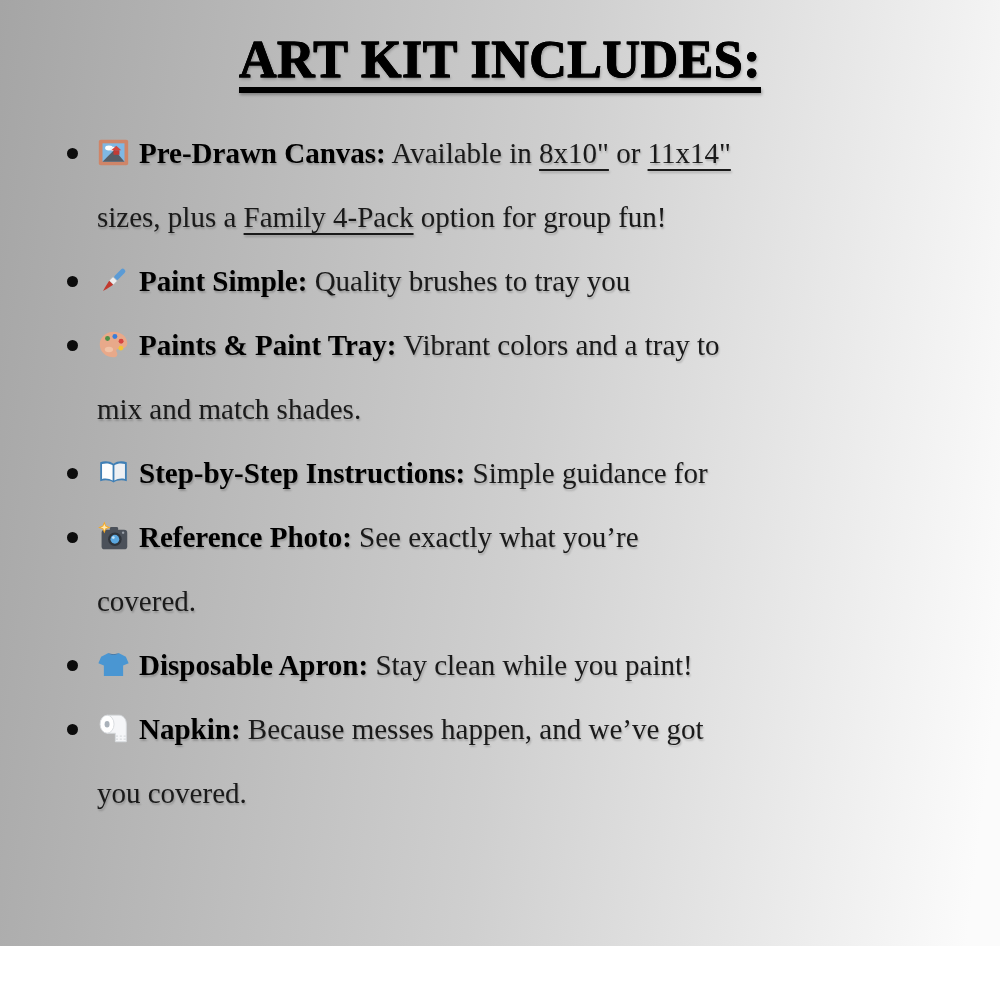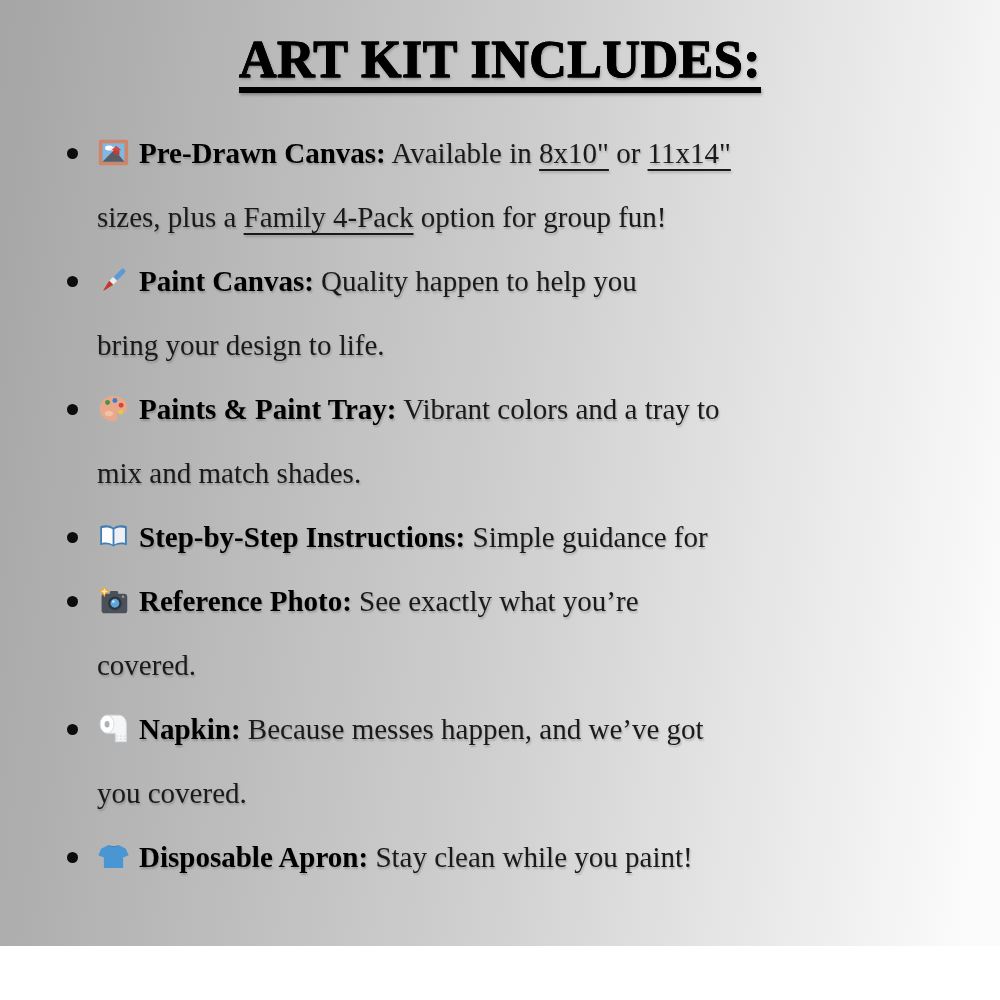--- a/index.html
+++ b/index.html
@@ -62,21 +62,21 @@
             <polygon points="6,28 19,15 30,28" fill="#555d66"></polygon>
             <polygon points="21,10.5 26.5,15.5 15.5,15.5" fill="#d4453e"></polygon>
             <rect x="18" y="15.5" width="6.5" height="5" fill="#c23b35"></rect>
           </svg></span><span class="label">Pre-Drawn Canvas:</span> <span class="seg">Available in </span><span class="seg u">8x10"</span><span class="seg"> or </span><span class="seg u">11x14"</span><br><span class="seg">sizes, plus a </span><span class="seg u">Family 4-Pack</span><span class="seg"> option for group fun!</span></li>
       <li><span class="dot"></span><span class="icon"><svg viewBox="0 0 36 36">
             <g transform="rotate(45 18 18)">
               <rect x="15.2" y="1" width="5.6" height="15" rx="2.7" fill="#5b9bd5"></rect>
               <rect x="14.7" y="15.4" width="6.6" height="6.2" rx="1" fill="#ececec" stroke="#b9b9b9" stroke-width="0.8"></rect>
               <path d="M14.9 21.6 L21.1 21.6 L19.7 28 C19.3 30.5 18.4 33 18 34.2 C17.6 33 16.7 30.5 16.3 28 Z" fill="#c2392e"></path>
             </g>
-          </svg></span><span class="label">Paint Canvas:</span> <span class="seg">Quality happen to help you</span><br><span class="seg">bring your design to life.</span></li>
+          </svg></span><span class="label">Paint Simple:</span> <span class="seg">Quality brushes to tray you</span><br></li>
       <li><span class="dot"></span><span class="icon"><svg viewBox="0 0 36 36">
             <path d="M18 4 C9.7 4 3 10.3 3 18 C3 25.7 9.7 32 18 32 C20.8 32 22.2 30.3 22.2 28.5 C22.2 26.9 21 26.2 21 24.9 C21 23.3 22.3 22.3 24 22.3 L27.5 22.3 C30.6 22.3 33 19.9 33 16.7 C33 9.4 26.3 4 18 4 Z" fill="#e8a98a"></path>
             <circle cx="11.5" cy="11.5" r="2.7" fill="#4d8f47"></circle>
             <circle cx="19.5" cy="9.3" r="2.7" fill="#3b7dd8"></circle>
             <circle cx="26.3" cy="14.5" r="2.7" fill="#d64541"></circle>
             <circle cx="26" cy="22" r="2.6" fill="#f2c437"></circle>
             <ellipse cx="13" cy="23.5" rx="4.5" ry="3" fill="#f0c2a6"></ellipse>
           </svg></span><span class="label">Paints &amp; Paint Tray:</span> <span class="seg">Vibrant colors and a tray to</span><br><span class="seg">mix and match shades.</span></li>
       <li><span class="dot"></span><span class="icon"><svg viewBox="0 0 36 36">
             <path d="M18 8.5 C14.5 5.5 8.5 5 3.5 6.8 L3.5 27.5 C8.5 25.7 14.5 26.2 18 29 C21.5 26.2 27.5 25.7 32.5 27.5 L32.5 6.8 C27.5 5 21.5 5.5 18 8.5 Z" fill="#3f7fb5"></path>
@@ -87,24 +87,24 @@
             <rect x="5" y="10.5" width="28" height="21.5" rx="3.5" fill="#4b515a"></rect>
             <rect x="14" y="7.5" width="9" height="5" rx="1.5" fill="#4b515a"></rect>
             <circle cx="28.5" cy="13.8" r="1.3" fill="#9aa1aa"></circle>
             <circle cx="19.5" cy="21" r="7.4" fill="#2f343b"></circle>
             <circle cx="19.5" cy="21" r="4.8" fill="#5aa7e0"></circle>
             <circle cx="17.8" cy="19.2" r="1.5" fill="#c3e2f6"></circle>
             <path d="M8 1.5 L9.9 6.3 L14.8 8.1 L9.9 9.9 L8 14.7 L6.1 9.9 L1.2 8.1 L6.1 6.3 Z" fill="#f6a823"></path>
             <path d="M8 4.3 L9.2 7.1 L12 8.1 L9.2 9.1 L8 11.9 L6.8 9.1 L4 8.1 L6.8 7.1 Z" fill="#fde9b2"></path>
           </svg></span><span class="label">Reference Photo:</span> <span class="seg">See exactly what you’re</span><br><span class="seg">covered.</span></li>
       <li><span class="dot"></span><span class="icon"><svg viewBox="0 0 36 36">
+            <path d="M12.5 5.5 L4.5 9.5 L1.5 16.5 L7.5 19.2 L7.5 30.5 L28.5 30.5 L28.5 19.2 L34.5 16.5 L31.5 9.5 L23.5 5.5 C22 8.4 14 8.4 12.5 5.5 Z" fill="#4a96d2"></path>
+            <path d="M12.5 5.5 C14 8.4 22 8.4 23.5 5.5 C21 7.1 15 7.1 12.5 5.5 Z" fill="#2f6ea8"></path>
+          </svg></span><span class="label">Disposable Apron:</span> <span class="seg">Stay clean while you paint!</span></li>
+      <li><span class="dot"></span><span class="icon"><svg viewBox="0 0 36 36">
             <path d="M11 3.5 L24 3.5 C28.5 3.5 32 7.8 32 13 L32 32.5 L20 32.5 L20 23.2 L11 23.2 Z" fill="#f5f6f8" stroke="#d7dadd" stroke-width="1"></path>
             <ellipse cx="11" cy="13.3" rx="7.6" ry="9.8" fill="#ffffff" stroke="#d7dadd" stroke-width="1"></ellipse>
             <ellipse cx="11" cy="13.3" rx="2.7" ry="3.5" fill="#aab2ba"></ellipse>
             <line x1="20.7" y1="26.3" x2="31.3" y2="26.3" stroke="#cfd3d7" stroke-dasharray="2.2 2" stroke-width="1"></line>
             <line x1="20.7" y1="29.6" x2="31.3" y2="29.6" stroke="#cfd3d7" stroke-dasharray="2.2 2" stroke-width="1"></line>
           </svg></span><span class="label">Napkin:</span> <span class="seg">Because messes happen, and we’ve got</span><br><span class="seg">you covered.</span></li>
-      <li><span class="dot"></span><span class="icon"><svg viewBox="0 0 36 36">
-            <path d="M12.5 5.5 L4.5 9.5 L1.5 16.5 L7.5 19.2 L7.5 30.5 L28.5 30.5 L28.5 19.2 L34.5 16.5 L31.5 9.5 L23.5 5.5 C22 8.4 14 8.4 12.5 5.5 Z" fill="#4a96d2"></path>
-            <path d="M12.5 5.5 C14 8.4 22 8.4 23.5 5.5 C21 7.1 15 7.1 12.5 5.5 Z" fill="#2f6ea8"></path>
-          </svg></span><span class="label">Disposable Apron:</span> <span class="seg">Stay clean while you paint!</span></li>
     </ul>
 </div>
 
 </body></html>

